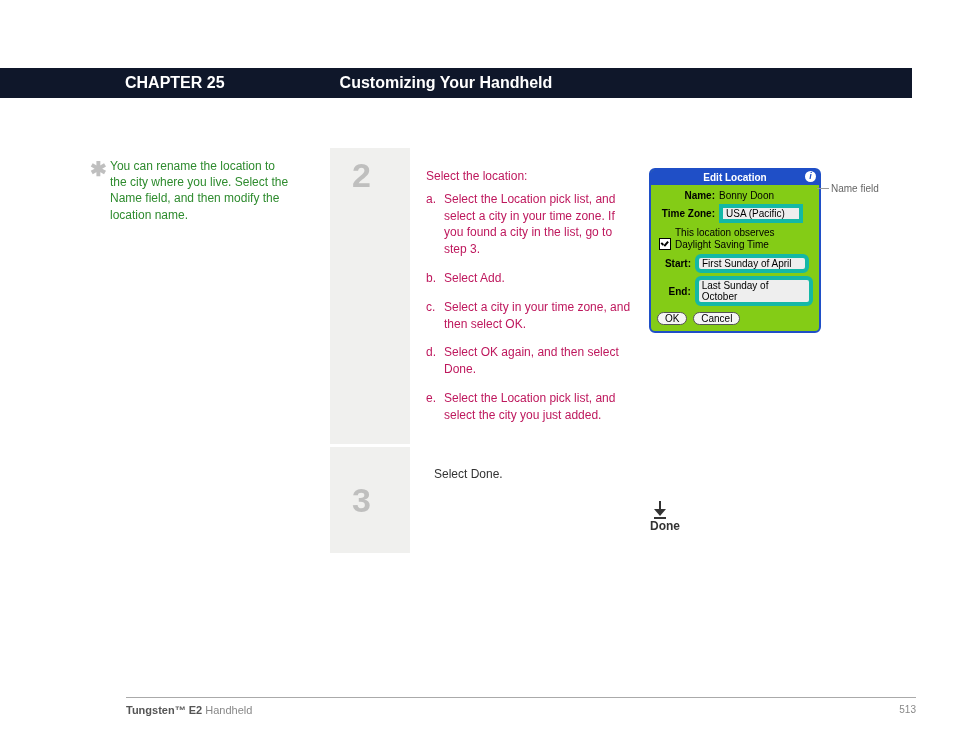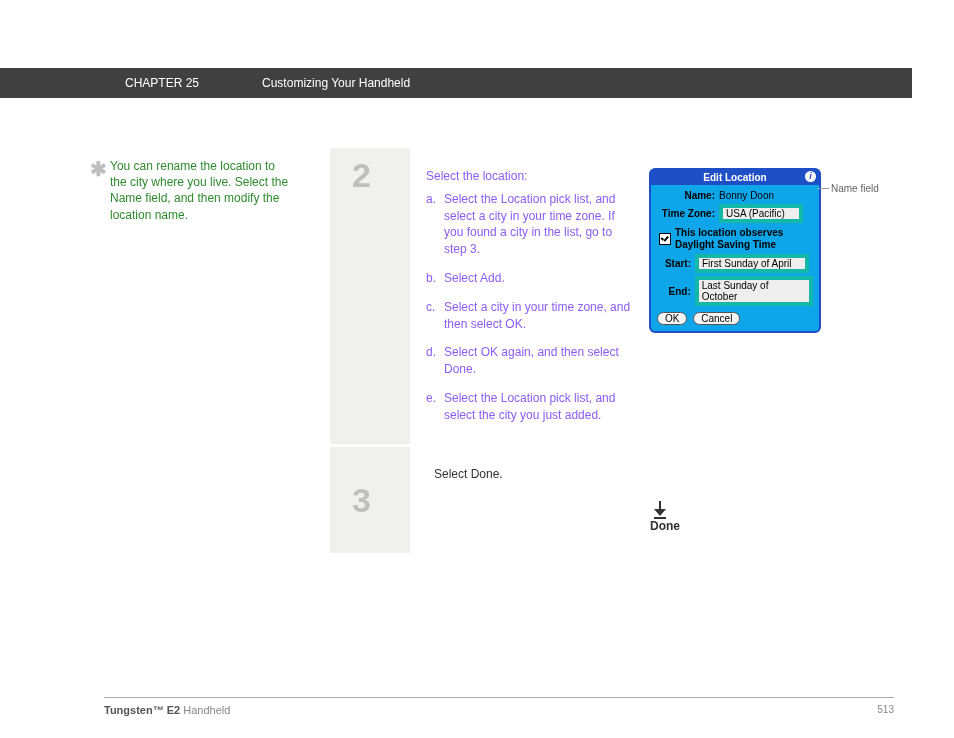--- a/index.html
+++ b/index.html
@@ -13,29 +13,29 @@
     height: 738px;
     position: relative;
     overflow: hidden;
   }
   .header-bar {
     position: absolute;
     top: 68px;
     left: 0;
     width: 912px;
     height: 30px;
-    background: #404040;
+    background: #0f172a;
     color: #fff;
-    font-size: 12px;
-    font-weight: normal;
+    font-size: 16px;
+    font-weight: bold;
     display: flex;
     align-items: center;
   }
   .header-chapter { margin-left: 125px; }
-  .header-title   { margin-left: 63px; }
+  .header-title   { margin-left: 115px; }
 
   .tip-col {
     position: absolute;
     left: 110px;
     top: 158px;
     width: 185px;
     font-size: 12px;
     line-height: 1.35;
   }
   .tip-star {
@@ -80,21 +80,21 @@
     background: #fff;
     flex: 1;
     padding: 20px 14px 20px 16px;
     box-sizing: border-box;
     display: flex;
   }
   .step-text-col {
     flex: 0 0 205px;
     font-size: 12px;
     line-height: 1.4;
-    color: #8b5cf6;
+    color: #be185d;
   }
   .step-text-col .intro { margin-bottom: 6px; }
   .sub-item { display: flex; margin-bottom: 12px; }
   .sub-letter { width: 18px; flex: 0 0 18px; }
   .sub-text { flex: 1; }
   .sub-gap { margin-top: 10px; }
   .step-img-col {
     flex: 1;
     position: relative;
   }
@@ -132,21 +132,21 @@
   }
 
   
   .dialog {
     position: absolute;
     left: 18px;
     top: 0;
     width: 168px;
     border: 2px solid #1f4fc7;
     border-radius: 6px;
-    background: #0ea5e9;
+    background: #84cc16;
     font-family: Arial, sans-serif;
     font-size: 10px;
     color: #000;
   }
   .dialog-title {
     background: #1f4fc7;
     color: #fff;
     font-weight: bold;
     font-size: 10px;
     text-align: center;
@@ -173,26 +173,26 @@
   .dlg-label { font-weight: bold; width: 58px; text-align: right; margin-right: 4px; font-size: 10px; }
   .dlg-value { font-size: 10px; }
   .dlg-field {
     border: 4px solid #14b8a6;
     background: #eee;
     padding: 0 3px;
     font-size: 10px;
     display: inline-block;
     min-width: 70px;
   }
-  .dlg-wide { min-width: 100px; }
+  .dlg-wide { min-width: 100px; border-radius: 6px; }
   .dlg-check-row {
     display: flex;
-    align-items: center;
+    align-items: flex-end;
     margin: 4px 0 4px 2px;
-    font-weight: bold;
+    font-weight: normal;
     font-size: 10px;
     line-height: 1.15;
   }
   .dlg-check {
     width: 10px; height: 10px;
     border: 1px solid #000;
     margin-right: 4px;
     position: relative;
     flex: 0 0 10px;
     background: #fff;
@@ -236,21 +236,21 @@
     position: absolute;
     left: 186px;
     top: 20px;
     width: 12px;
     height: 1px;
     background: #999;
   }
 
   .footer {
     position: absolute;
-    left: 104px;
+    left: 126px;
     top: 697px;
     width: 790px;
     border-top: 1px solid #aaa;
     padding-top: 6px;
     font-size: 11px;
     color: #888;
     display: flex;
     justify-content: space-between;
   }
   .footer .prod { }

